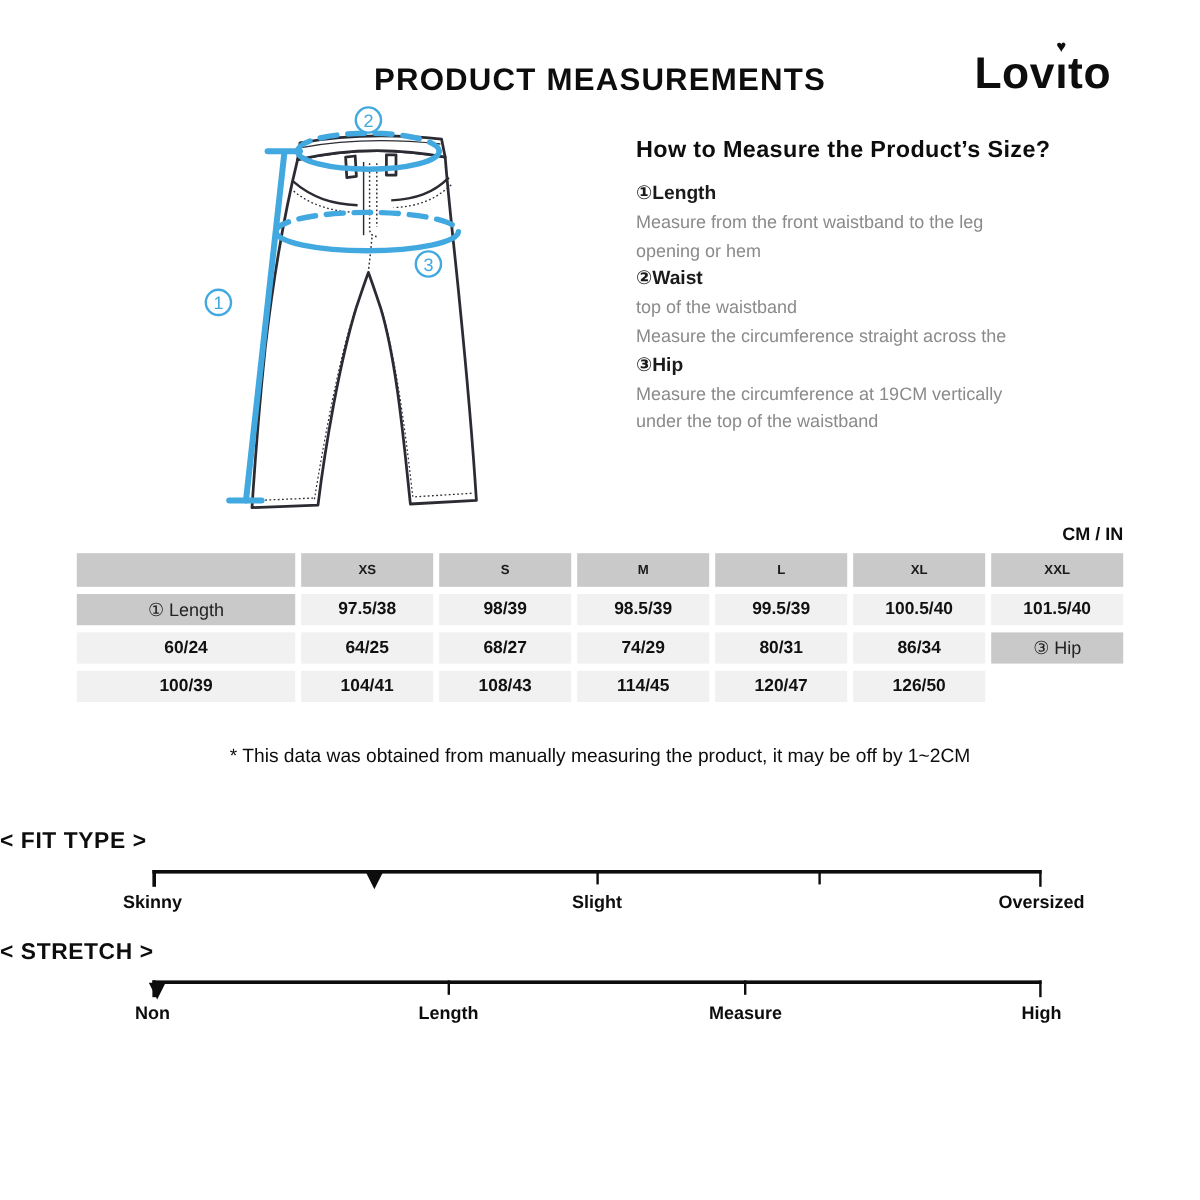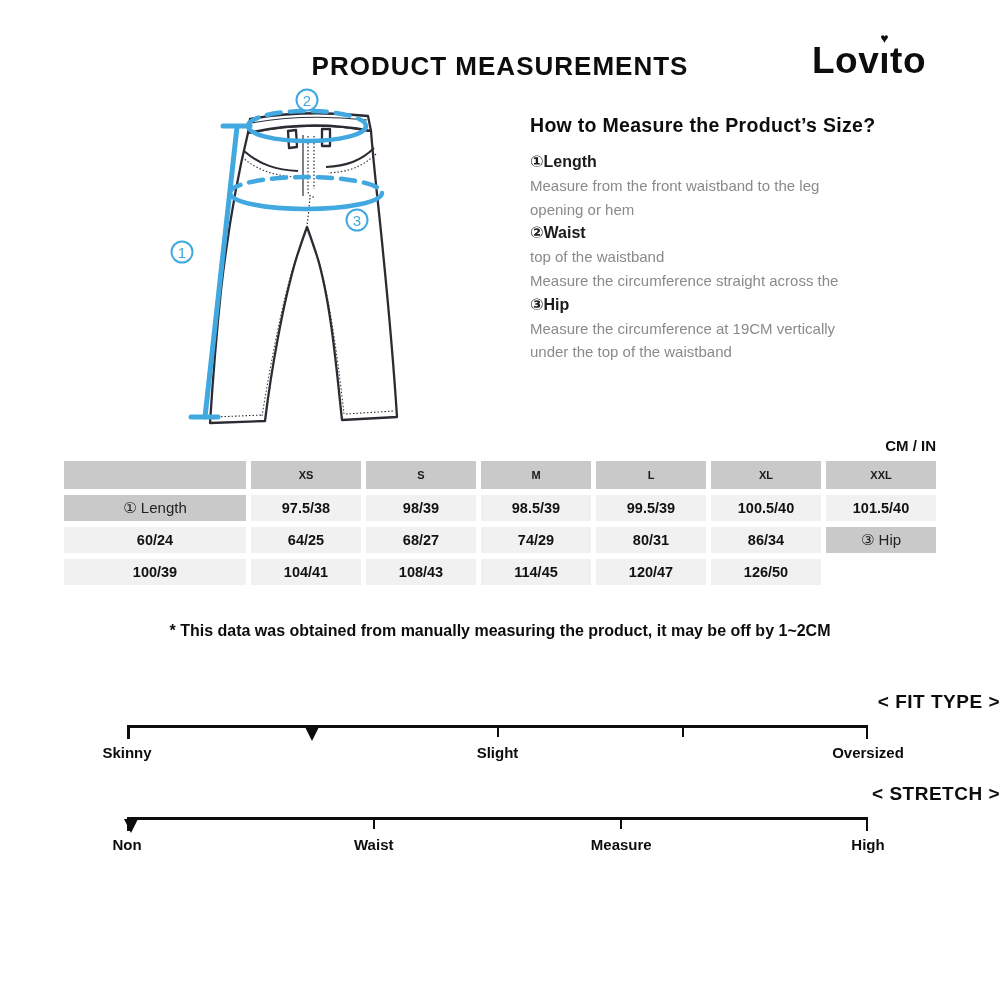--- a/index.html
+++ b/index.html
@@ -31,24 +31,24 @@
   .mtable{position:absolute;left:64px;top:461px;display:grid;
     grid-template-columns:182px repeat(6,110px);
     grid-template-rows:28px 26px 26px 26px;gap:6px 5px;}
   .cell{display:flex;align-items:center;justify-content:center;white-space:nowrap;}
   .cell.head{background:#c9c9c9;font-size:11px;font-weight:bold;color:#1a1a1a;}
   .cell.rowlab{background:#c9c9c9;font-size:15px;color:#222;}
   .cell.val{background:#f1f1f1;font-size:14.5px;font-weight:bold;color:#111;}
 
   
   .footnote{position:absolute;left:0;top:622px;width:1000px;text-align:center;
-    font-size:16px;font-weight:bold;color:#0d0d0d;}
-
-  
-  .scale-title{position:absolute;left:0;width:1000px;text-align:right;
+    font-size:16px;font-weight:normal;color:#0d0d0d;}
+
+  
+  .scale-title{position:absolute;left:0;width:1000px;text-align:left;
     font-size:19px;font-weight:bold;letter-spacing:0.5px;color:#0d0d0d;}
   .bar{position:absolute;left:127px;width:741px;height:3px;background:#0d0d0d;}
   .tick{position:absolute;top:0;width:2.5px;background:#0d0d0d;}
   .tick.end{height:14px;}
   .tick.mid{height:12px;width:2px;}
   .marker{position:absolute;top:2px;width:0;height:0;margin-left:-7px;
     border-left:7px solid transparent;border-right:7px solid transparent;
     border-top:14px solid #0d0d0d;}
   .bar-labels{position:absolute;left:127px;width:741px;height:20px;}
   .slabel{position:absolute;transform:translateX(-50%);font-size:15px;font-weight:bold;
@@ -192,18 +192,18 @@
   <div class="scale-title" style="top:783px;">&lt; STRETCH &gt;</div>
   <div class="bar" style="top:817px;">
     <div class="tick end" style="left:0;"></div>
     <div class="tick mid" style="left:calc(33.3% - 1px);"></div>
     <div class="tick mid" style="left:calc(66.7% - 1px);"></div>
     <div class="tick end" style="left:calc(100% - 2.5px);"></div>
     <div class="marker" style="left:0.5%;"></div>
   </div>
   <div class="bar-labels" style="top:836px;">
     <span class="slabel" style="left:0%;">Non</span>
-    <span class="slabel" style="left:33.3%;">Waist</span>
+    <span class="slabel" style="left:33.3%;">Length</span>
     <span class="slabel" style="left:66.7%;">Measure</span>
     <span class="slabel" style="left:100%;">High</span>
   </div>
 
 </div>
 
 </body></html>

